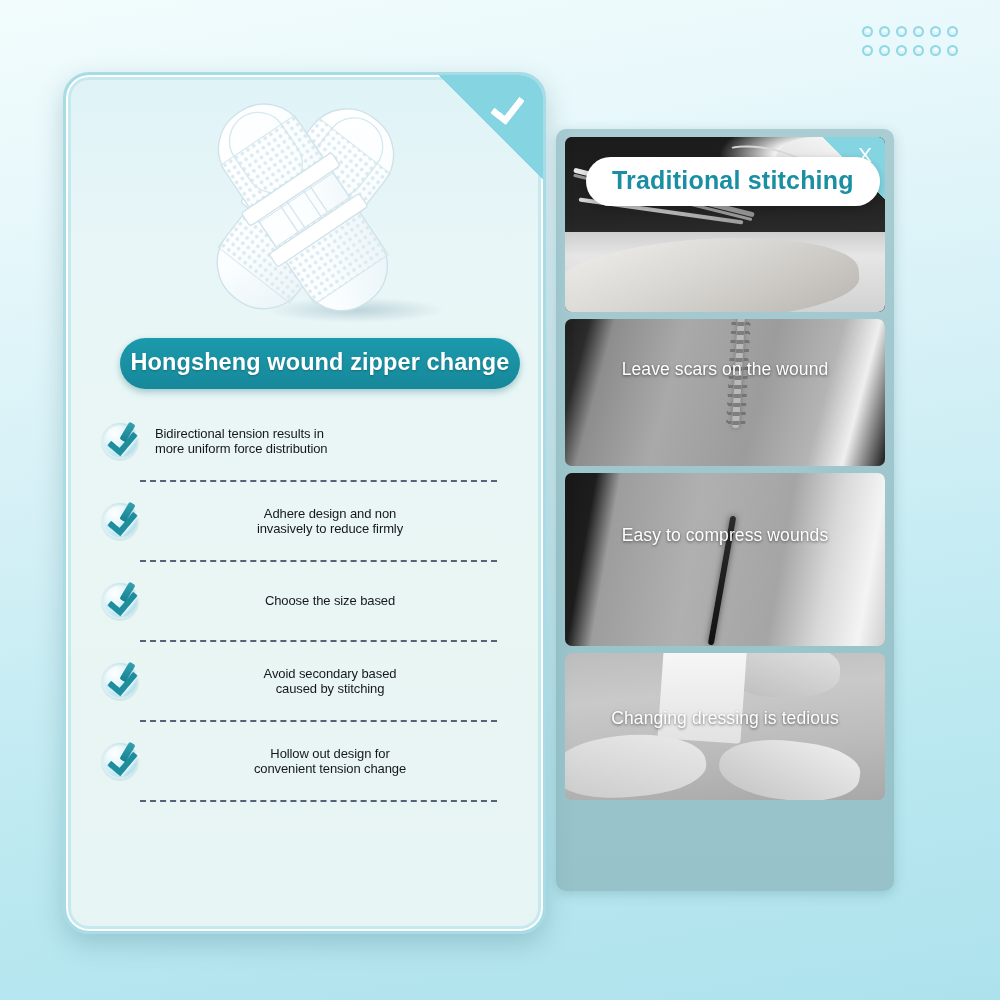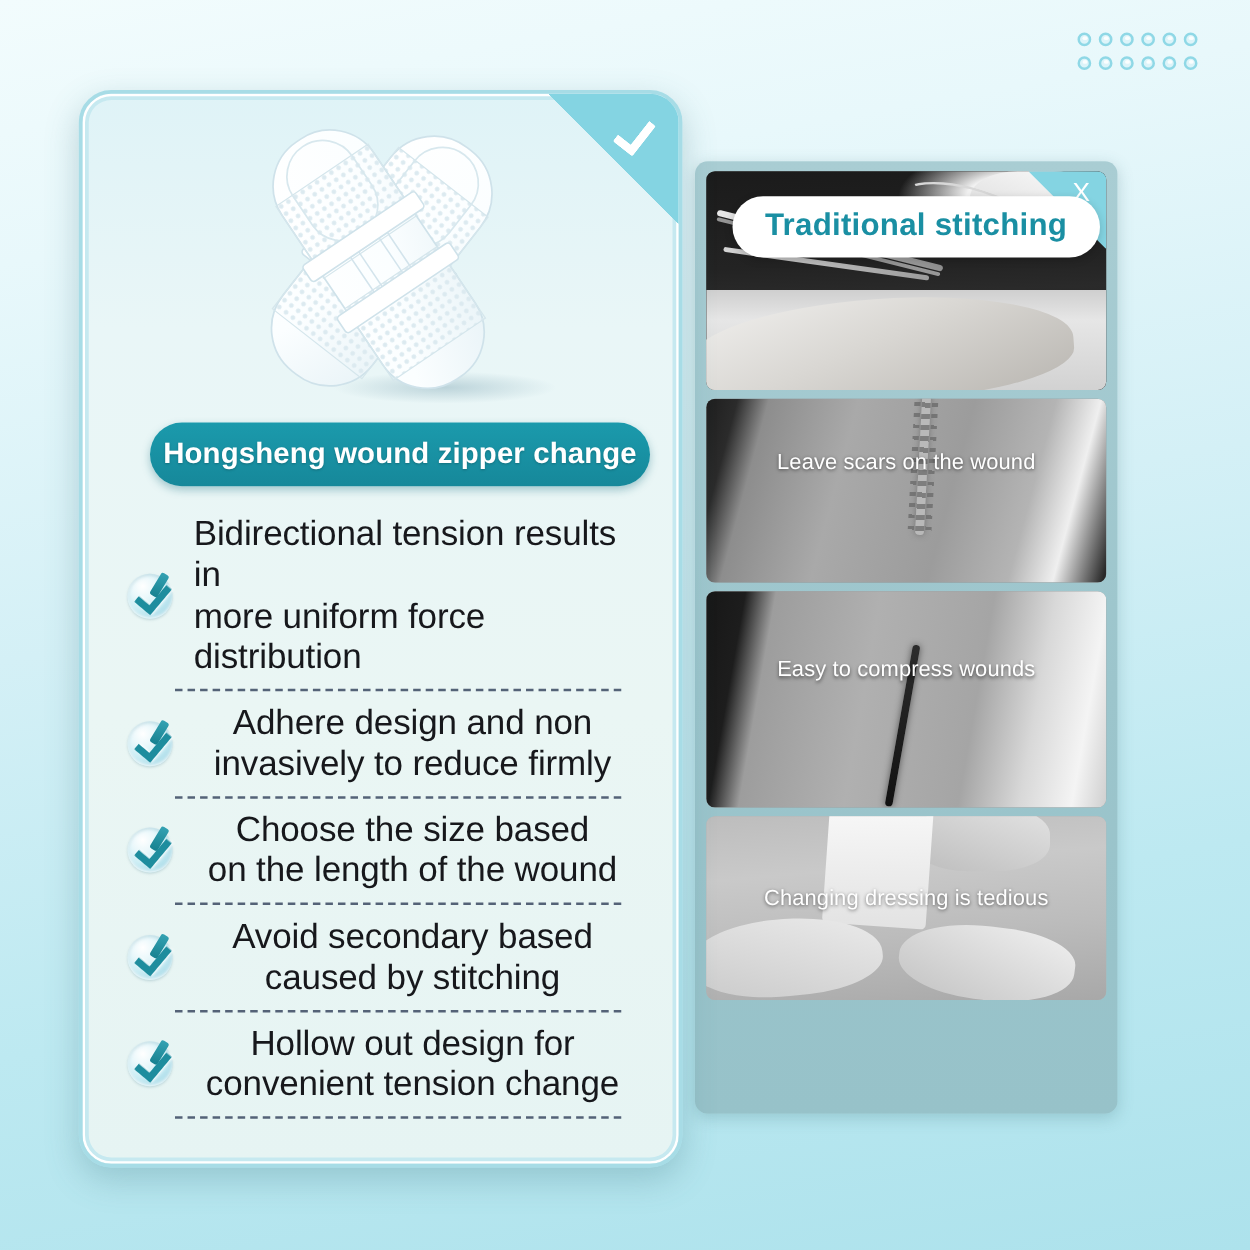--- a/index.html
+++ b/index.html
@@ -333,21 +333,21 @@
     left: 22px; top: -1px;
     width: 7px; height: 20px;
     background: linear-gradient(160deg, #35a3b4, #16808f);
     transform: rotate(31deg);
     border-radius: 2px;
   }
   .feature .ftext {
     flex: 1 1 auto;
     text-align: center;
     color: #17181c;
-    font-size: 28px;
+    font-size: 13px;
     line-height: 1.17;
     letter-spacing: -.1px;
     padding-right: 6px;
   }
   .feature.left-align .ftext { text-align: left; padding-left: 4px; }
   .divider {
     height: 0;
     border-top: 2px dashed #2b3a55;
     opacity: .78;
     margin: 9px 18px 9px 38px;
@@ -487,21 +487,20 @@
     <div class="divider"></div>
 
     <div class="feature">
       <span class="badge">
         <span class="ring"></span>
           <span class="tick"></span>
           <span class="tick-tail"></span>
       </span>
       <span class="ftext">
         <span>Choose the size based</span><br>
-        <span>on the length of the wound</span>
       </span>
     </div>
     <div class="divider"></div>
 
     <div class="feature">
       <span class="badge">
         <span class="ring"></span>
           <span class="tick"></span>
           <span class="tick-tail"></span>
       </span>

